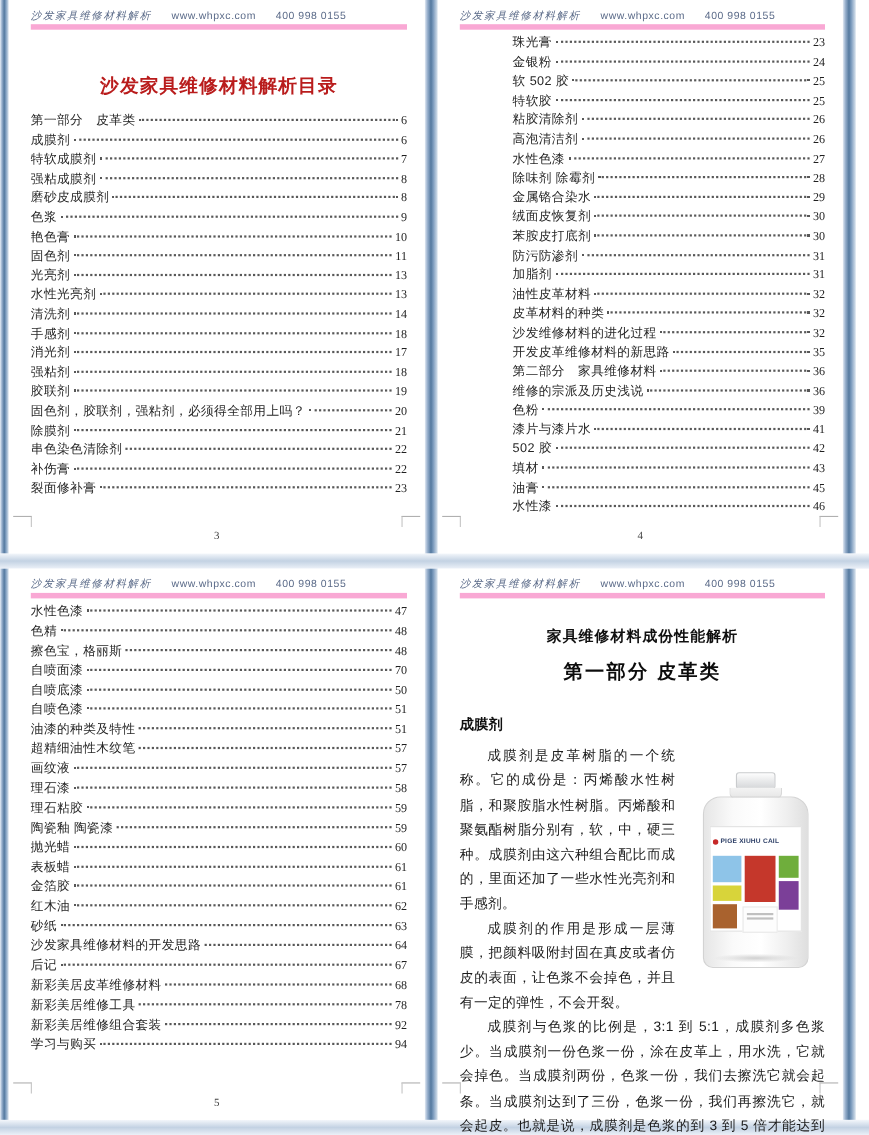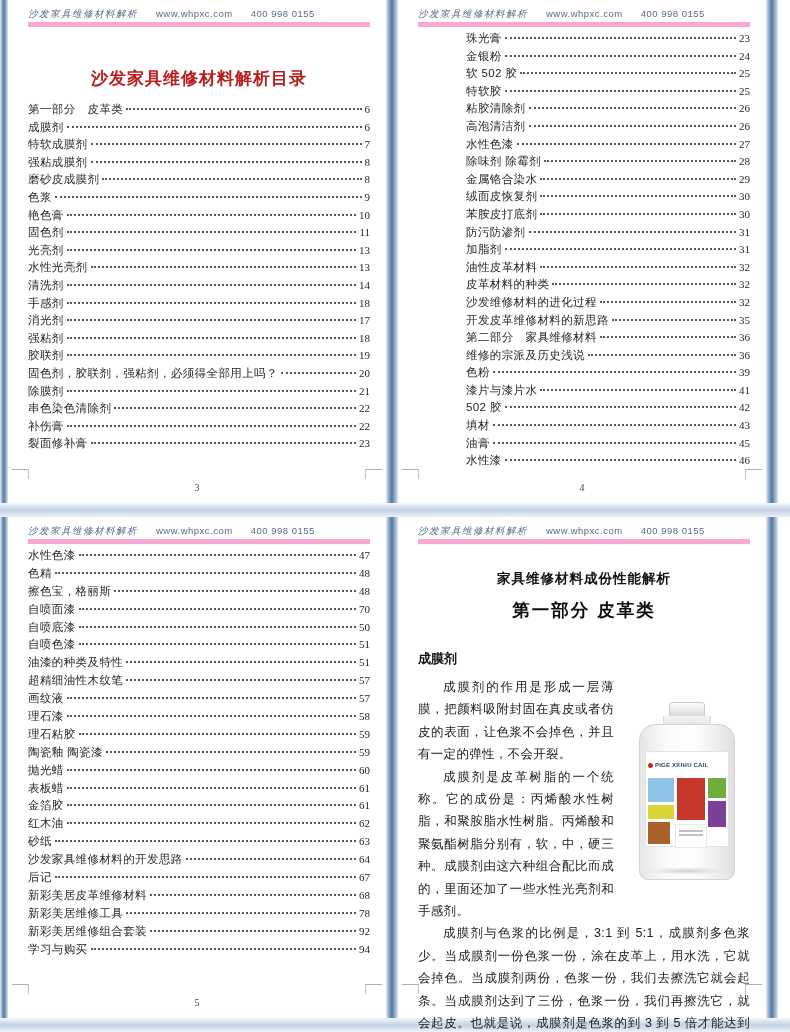--- a/index.html
+++ b/index.html
@@ -577,22 +577,22 @@
               <div class="sw sw5" style="background: rgb(169, 98, 46);"></div>
               <div class="label-textbox">
                 <div class="tline"></div>
                 <div class="tline"></div>
               </div>
             </div>
           </div>
           <div class="bottle-base-shadow"></div>
         </div>
       </div>
+      <p>成膜剂是皮革树脂的一个统称。它的成份是：丙烯酸水性树脂，和聚胺脂水性树脂。丙烯酸和聚氨酯树脂分别有，软，中，硬三种。成膜剂由这六种组合配比而成的，里面还加了一些水性光亮剂和手感剂。</p>
       <p>成膜剂的作用是形成一层薄膜，把颜料吸附封固在真皮或者仿皮的表面，让色浆不会掉色，并且有一定的弹性，不会开裂。</p>
-      <p>成膜剂是皮革树脂的一个统称。它的成份是：丙烯酸水性树脂，和聚胺脂水性树脂。丙烯酸和聚氨酯树脂分别有，软，中，硬三种。成膜剂由这六种组合配比而成的，里面还加了一些水性光亮剂和手感剂。</p>
       <p>成膜剂与色浆的比例是，3:1 到 5:1，成膜剂多色浆少。当成膜剂一份色浆一份，涂在皮革上，用水洗，它就会掉色。当成膜剂两份，色浆一份，我们去擦洗它就会起条。当成膜剂达到了三份，色浆一份，我们再擦洗它，就会起皮。也就是说，成膜剂是色浆的到 3 到 5 倍才能达到成膜的目地，才具备一定的抗湿擦能力和弹性。</p>
 
     </div>
 
     <div class="crop crop-bl"></div>
     <div class="crop crop-br"></div>
     <div class="pg-num">6</div>
   </div>
 
 </div>

